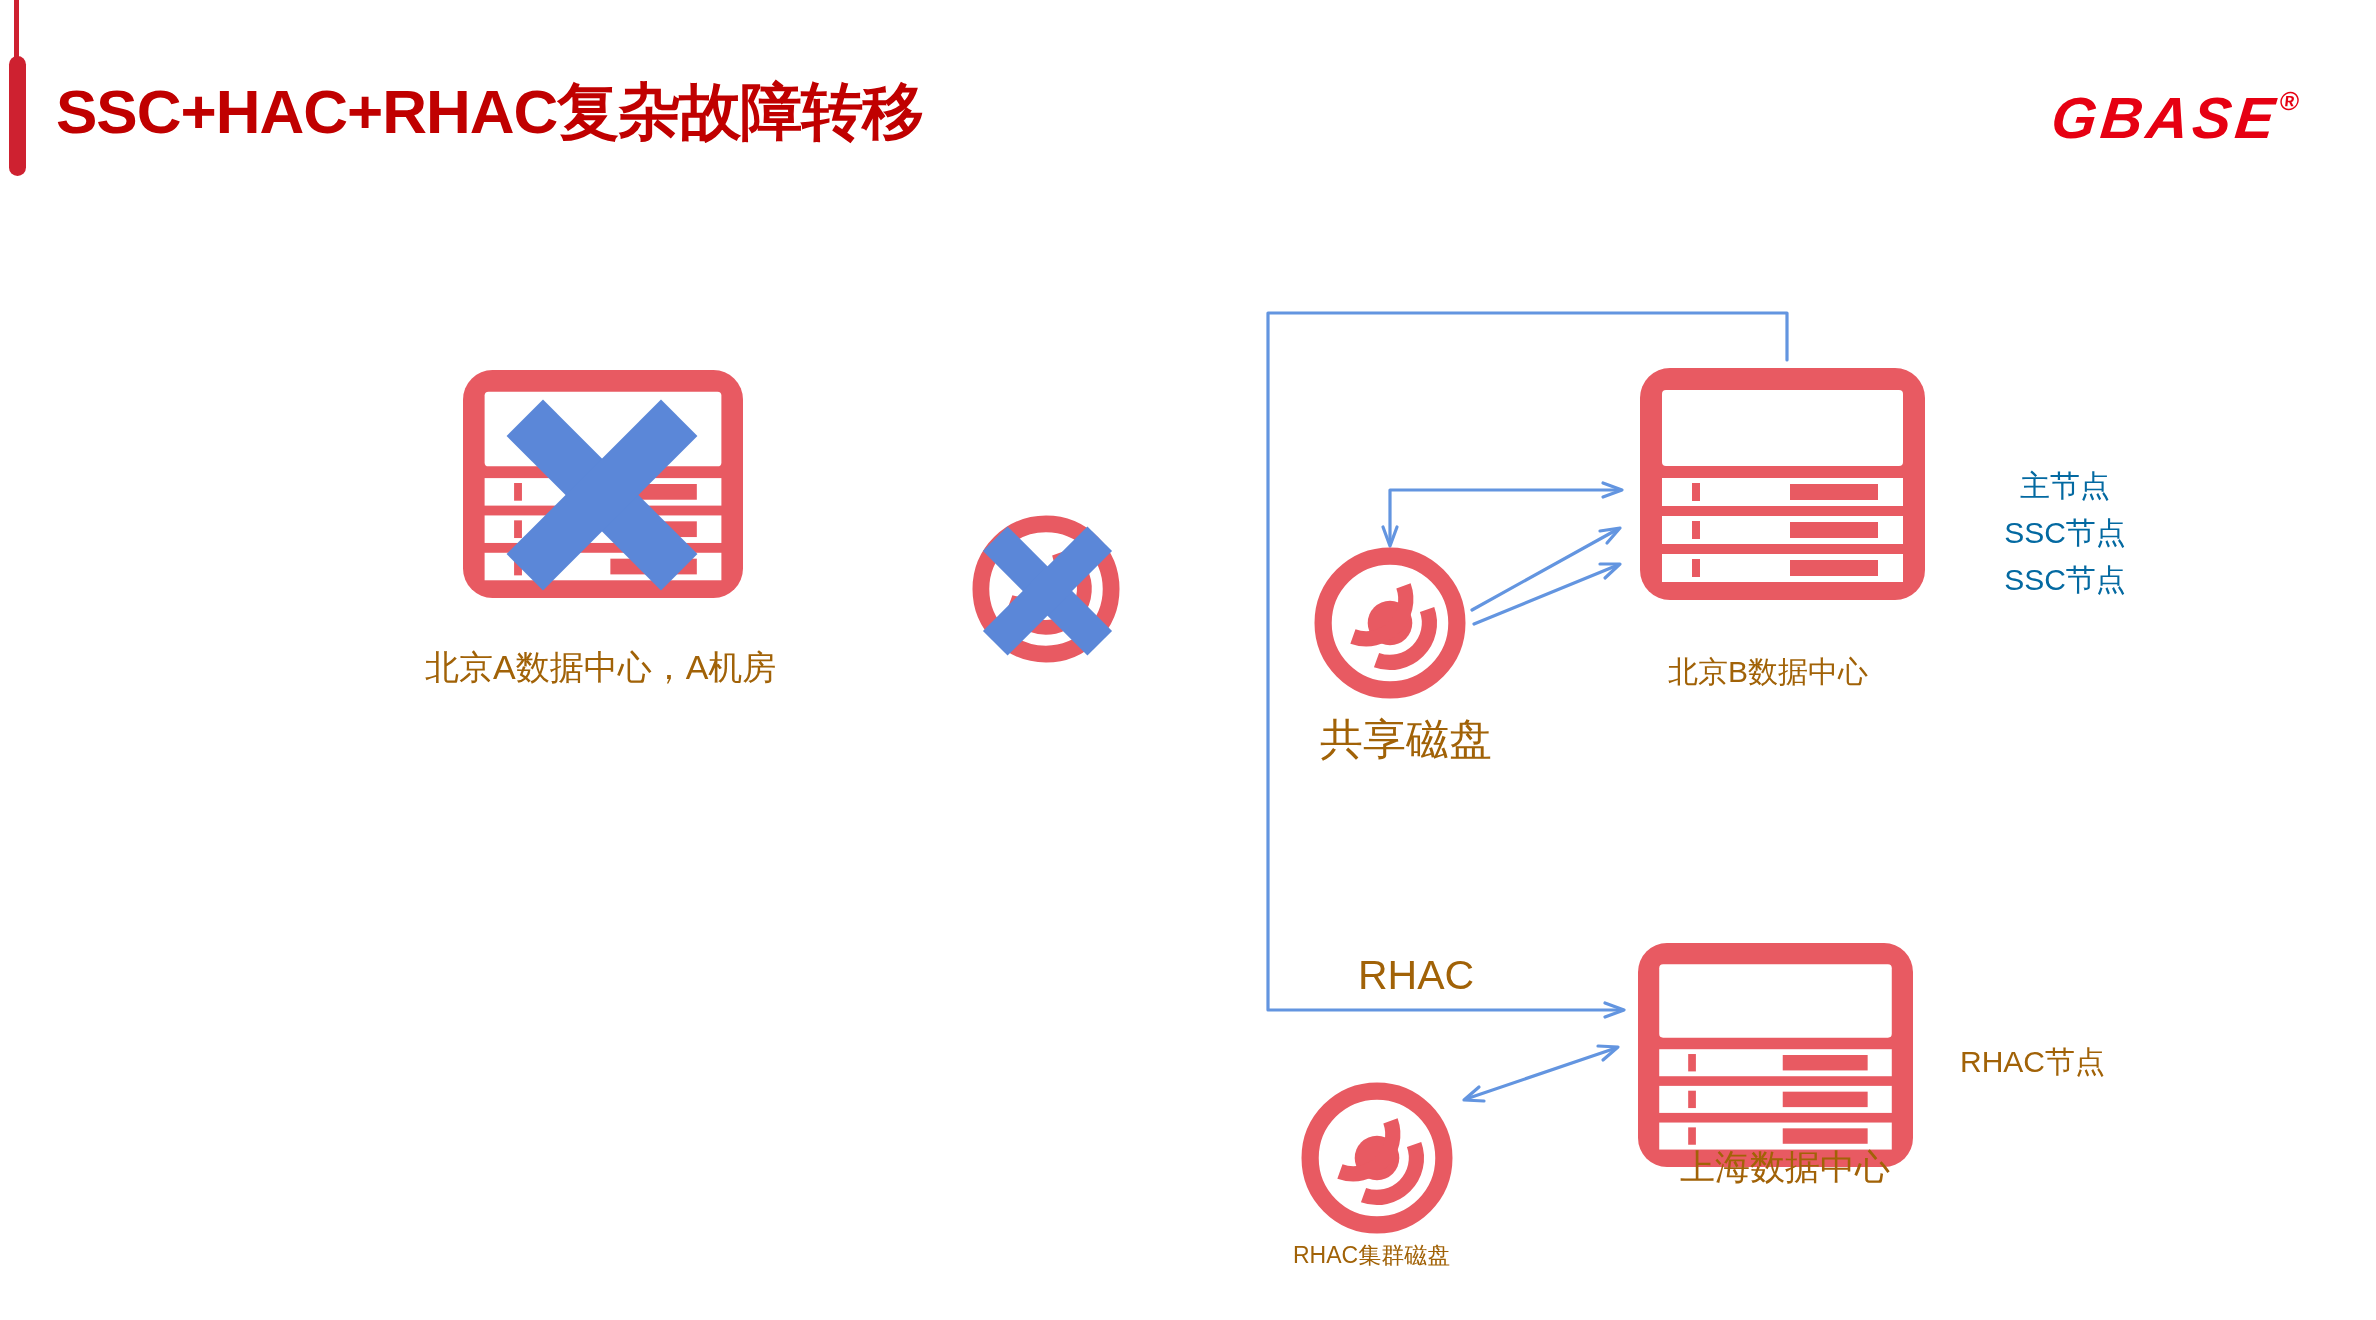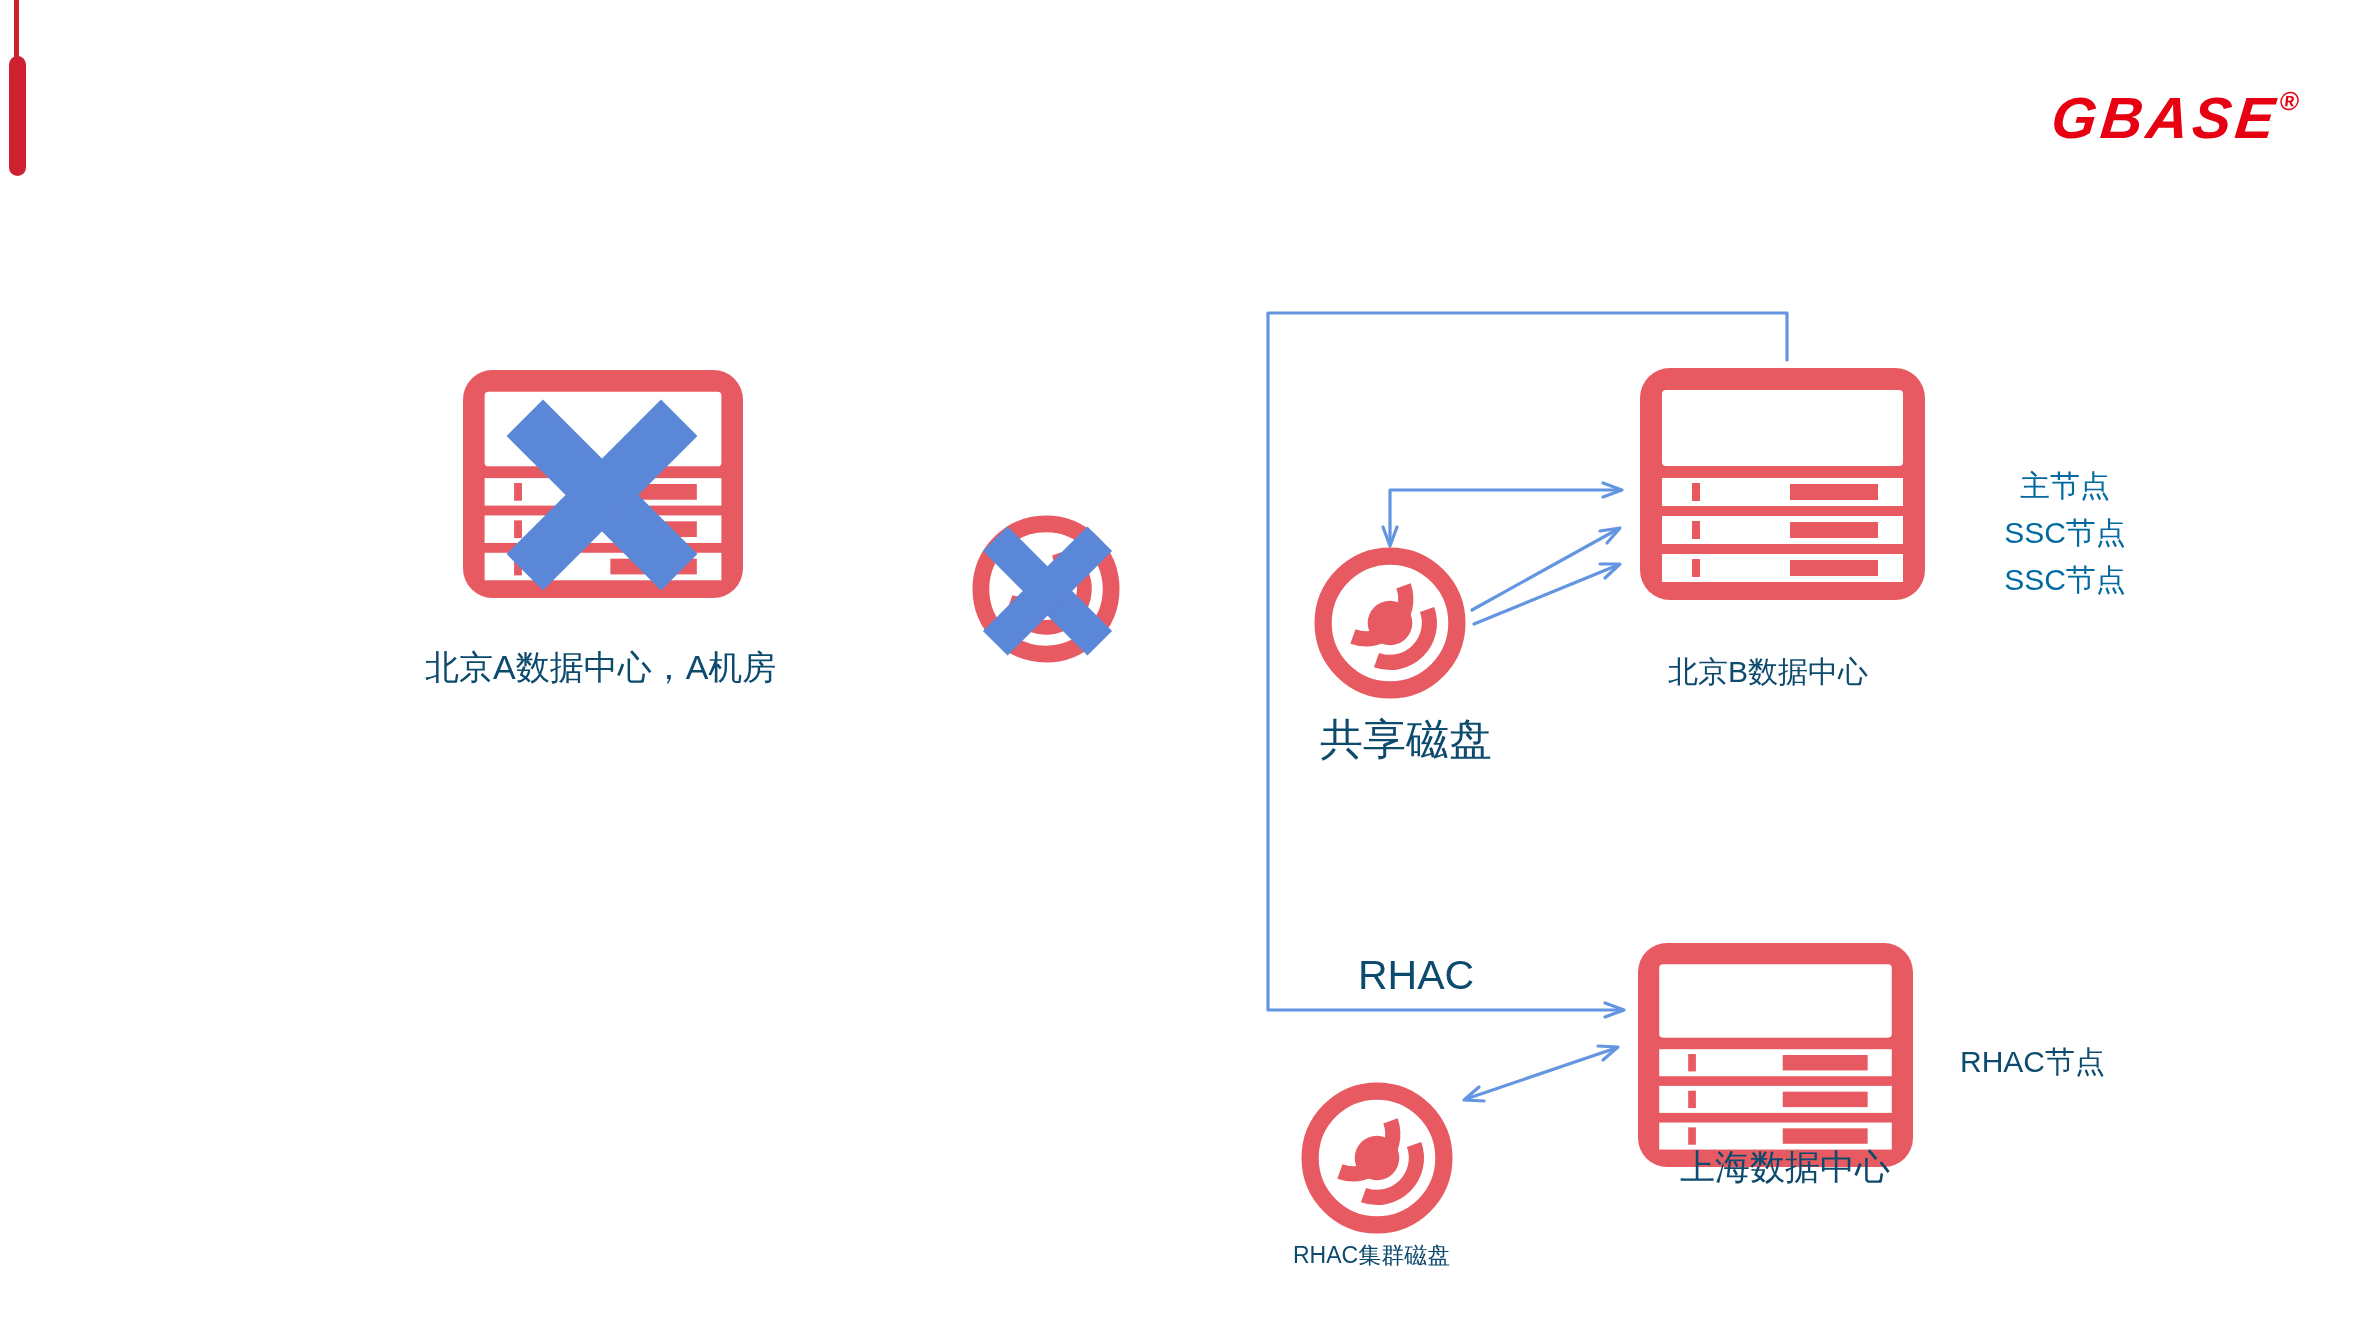--- a/index.html
+++ b/index.html
@@ -19,21 +19,21 @@
     letter-spacing:-1px;white-space:nowrap;
   }
   .logo{
     position:absolute;left:2052px;top:84px;
     color:#e60012;font-weight:bold;font-style:italic;
     font-size:58px;letter-spacing:4px;white-space:nowrap;
     transform:skewX(-6deg);
   }
   .logo .reg{font-size:26px;vertical-align:28px;letter-spacing:0;font-style:normal;}
   
-  .lbl{position:absolute;color:#0c4a6e;white-space:nowrap;}
+  .lbl{position:absolute;color:#a16207;white-space:nowrap;}
   .lbl-a      {left:425px; top:645px; font-size:34px;}
   .lbl-shared {left:1320px;top:711px; font-size:43px;}
   .lbl-b      {left:1668px;top:652px; font-size:30px;}
   .lbl-sh     {left:1680px;top:1144px;font-size:35px;}
   .lbl-rhacdisk{left:1293px;top:1240px;font-size:23px;}
   .lbl-rhac   {left:1358px;top:952px; font-size:41px;}
   .lbl-rhacnode{left:1960px;top:1042px;font-size:30px;text-align:right;}
   .roles{
     position:absolute;left:1985px;top:462px;width:160px;
     text-align:center;font-size:30px;color:#0369a1;line-height:47px;
@@ -81,20 +81,21 @@
   <symbol id="sym-x" viewBox="0 0 200 200">
     <line x1="22" y1="22" x2="178" y2="178" stroke="currentColor" stroke-width="52"></line>
     <line x1="178" y1="22" x2="22" y2="178" stroke="currentColor" stroke-width="52"></line>
   </symbol>
 </svg>
 
 <div class="slide">
 
   <div class="accent-thin"></div>
   <div class="accent-bar"></div>
+  <div class="page-title">SSC+HAC+RHAC复杂故障转移</div>
   <div class="logo"><span>GBASE</span><span class="reg">®</span></div>
 
   <svg class="connectors" viewBox="0 0 2376 1320">
 
     <path class="ln" d="M 1787 360 L 1787 313 L 1268 313 L 1268 1010 L 1622 1010"></path>
     <path class="ln" d="M 1605 1003 L 1624 1010 L 1605 1017"></path>
 
     <path class="ln" d="M 1390 544 L 1390 490 L 1620 490"></path>
     <path class="ln" d="M 1383 527 L 1390 546 L 1397 527"></path>
     <path class="ln" d="M 1603 483 L 1622 490 L 1603 497"></path>

